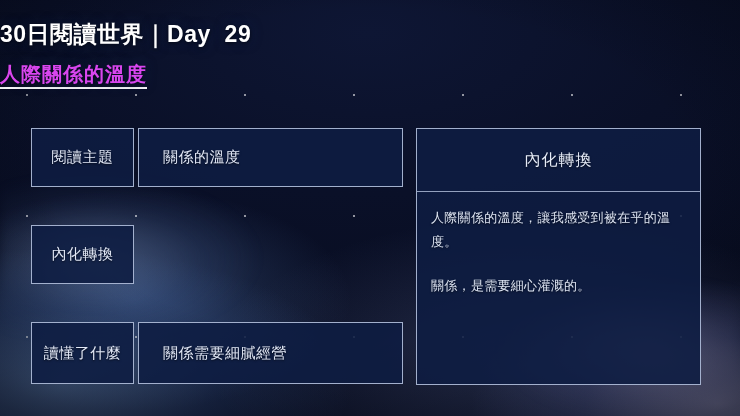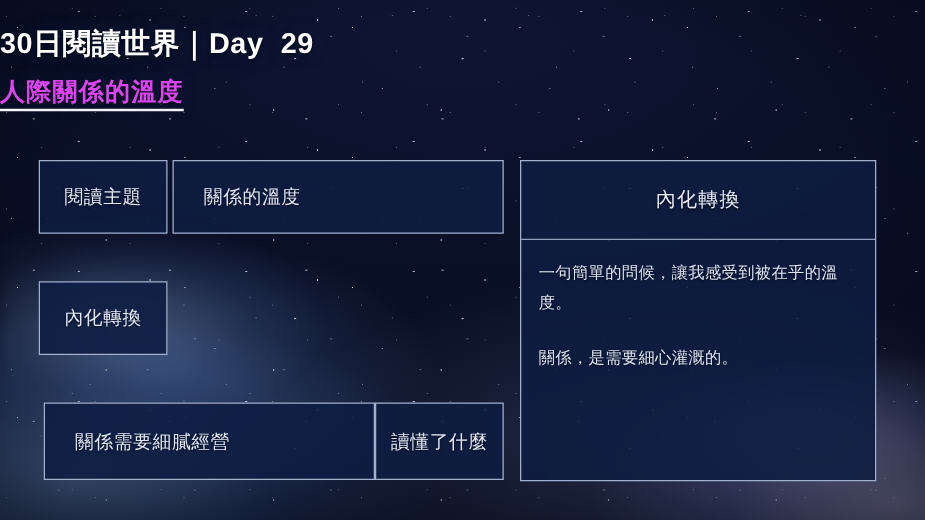--- a/index.html
+++ b/index.html
@@ -215,27 +215,27 @@
     <div class="trow">
       <div class="cell cell-key">閱讀主題</div>
       <div class="cell cell-val">關係的溫度</div>
     </div>
 
     <div class="trow">
       <div class="cell cell-key">內化轉換</div>
     </div>
 
     <div class="trow trow-tall">
+      <div class="cell cell-key">讀懂了什麼</div>
       <div class="cell cell-val">關係需要細膩經營</div>
-      <div class="cell cell-key">讀懂了什麼</div>
     </div>
 
   </div>
 
   <div class="panel-right">
     <div class="panel-head">內化轉換</div>
     <div class="panel-body">
-      <p>一句簡單的問候，讓我感受到被在乎的溫度。</p>
+      <p>人際關係的溫度，讓我感受到被在乎的溫度。</p>
       <p>關係，是需要細心灌溉的。</p>
     </div>
   </div>
 
 </div>
 
 </body></html>

